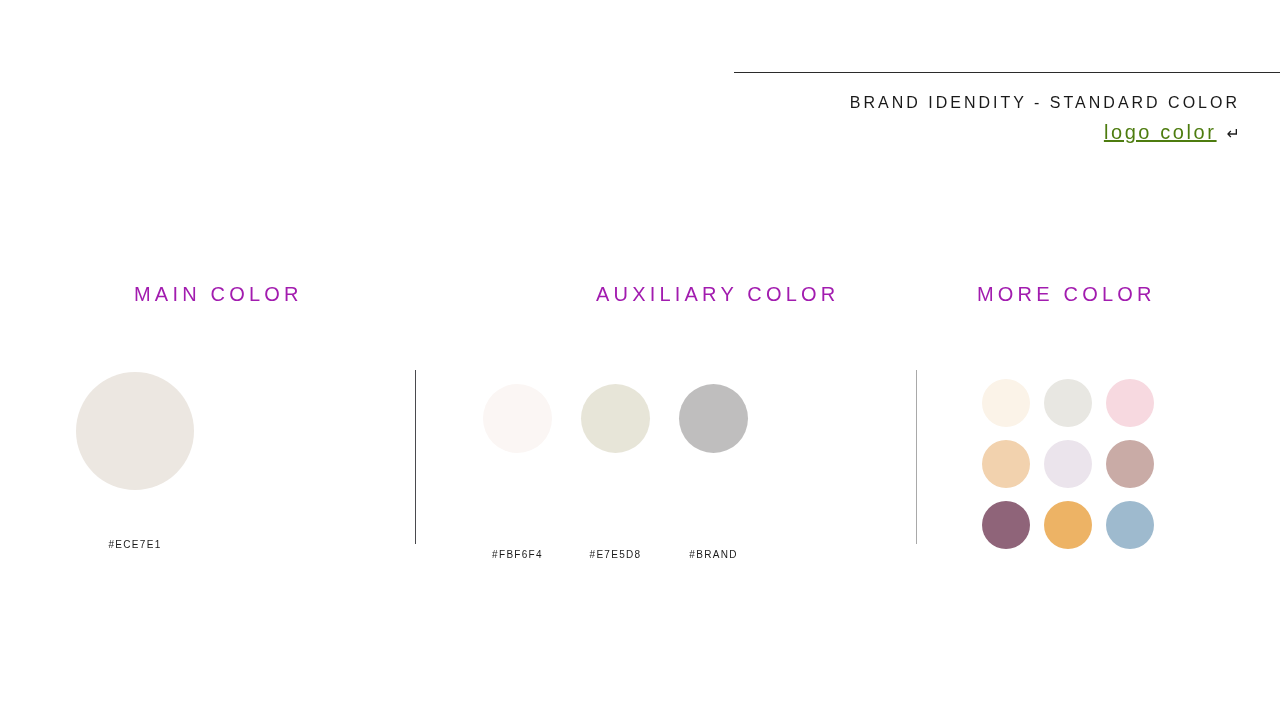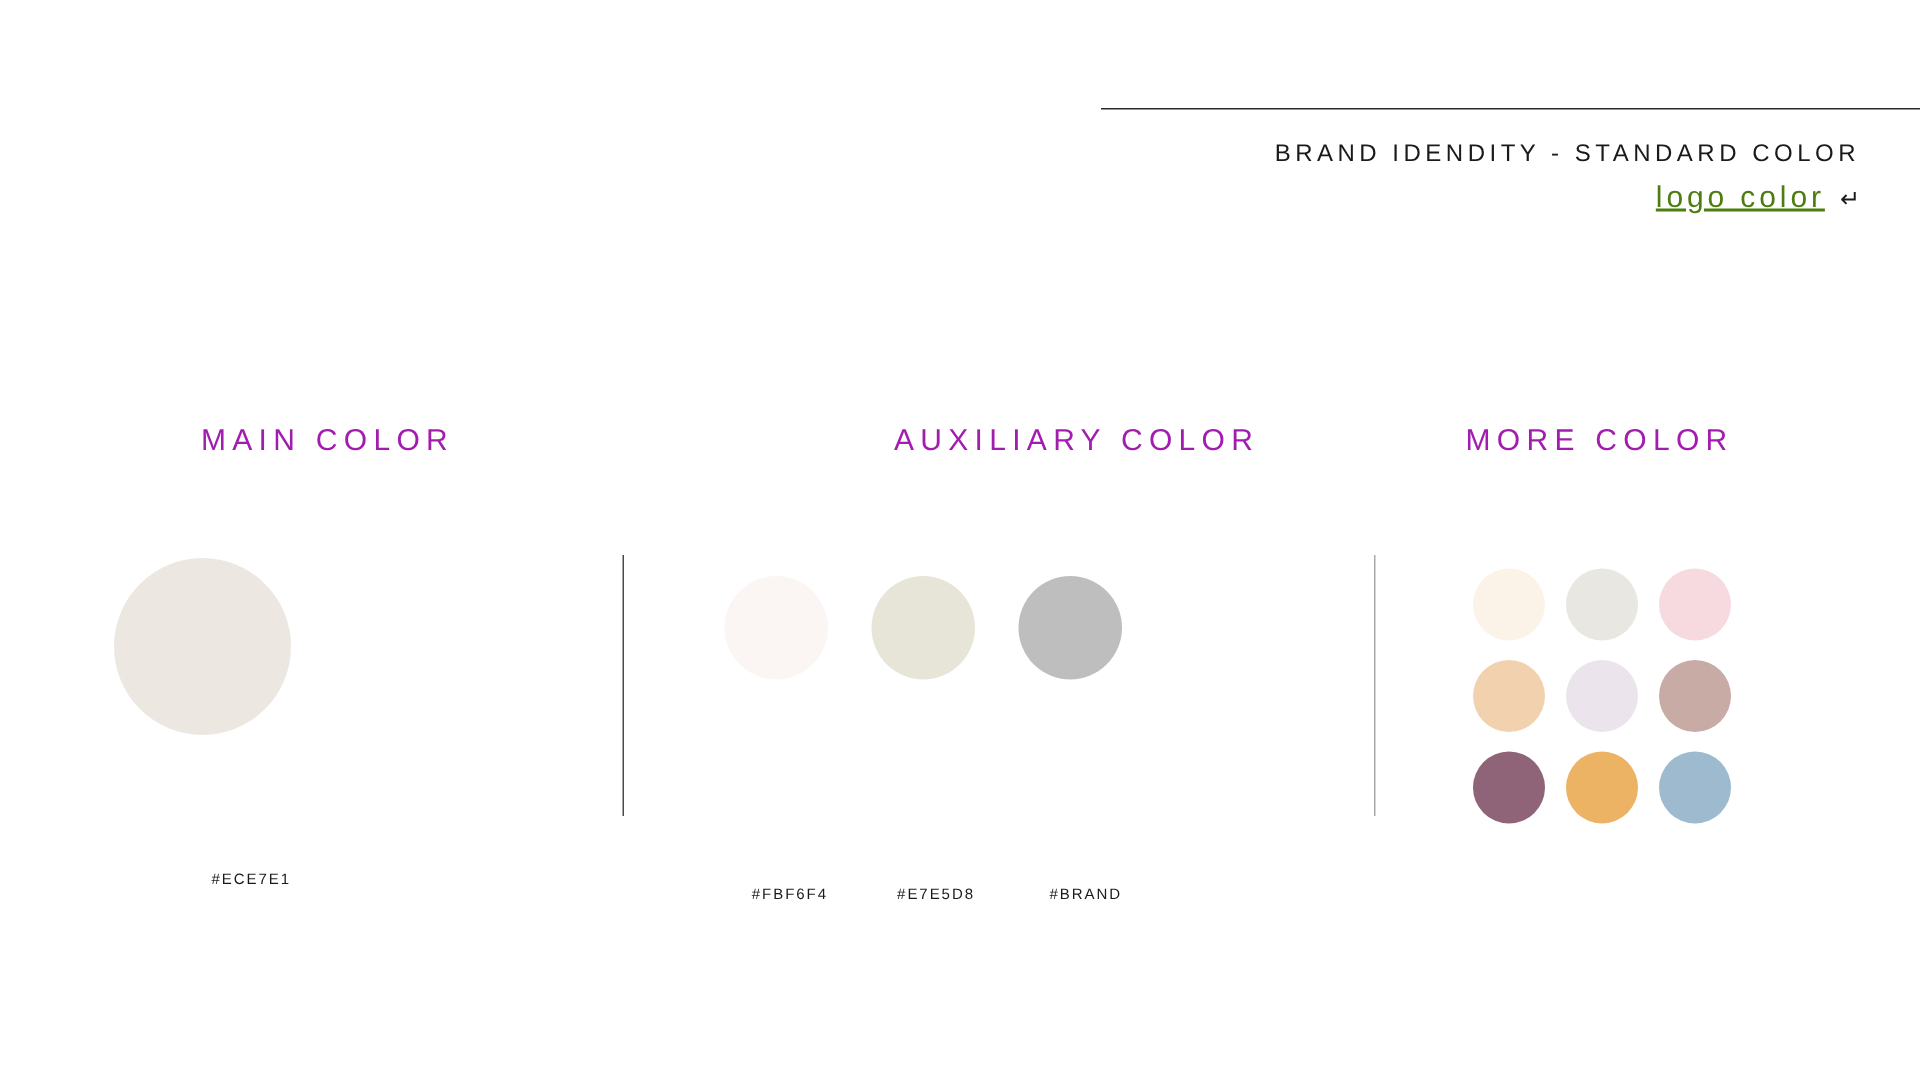--- a/index.html
+++ b/index.html
@@ -114,22 +114,21 @@
   #group-aux .dot {
     width: 69px;
     height: 69px;
     border-radius: 50%;
     margin: 0 auto;
   }
 
   .swatch-item {
     display: flex;
     flex-direction: column;
-    align-items: flex-end;
-    gap: 42px;
+    align-items: center;
   }
   .hex-label {
     font-size: 10px;
     letter-spacing: 1.3px;
     color: #1a1a1a;
     white-space: nowrap;
     font-family: "Liberation Sans", sans-serif;
   }
   #group-main .hex-label { margin-top: 49px; }
   #group-aux .hex-label  { margin-top: 96px; }

